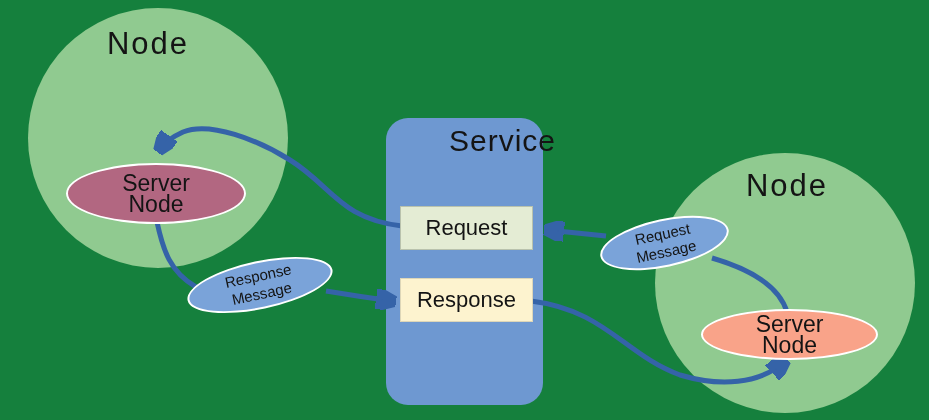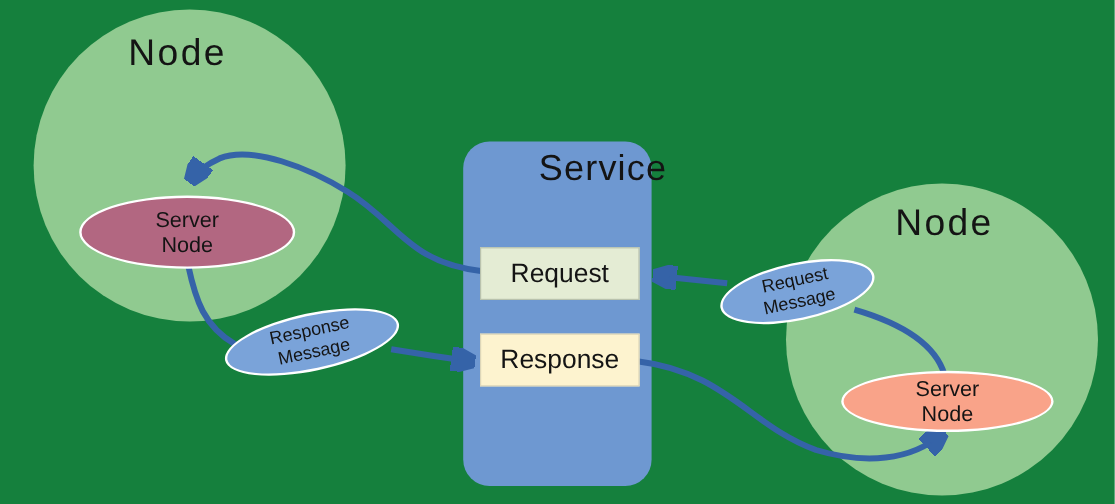--- a/index.html
+++ b/index.html
@@ -31,21 +31,21 @@
   .io-box {
     position:absolute; left:400px; width:131px; height:42px;
     display:flex; align-items:center; justify-content:center; font-size:22px;
   }
   #request-box  { top:206px; background:#e4ecd4; border:1px solid #b9c2ad; }
   #response-box { top:278px; background:#fdf3cf; border:1px solid #ddd6b8; }
 
   .inner-ellipse {
     position:absolute; border-radius:50%; border:2px solid #ffffff;
     display:flex; flex-direction:column; align-items:center; justify-content:center;
-    text-align:center; font-size:18px; line-height:21px; box-sizing:border-box;
+    text-align:center; font-size:23px; line-height:21px; box-sizing:border-box;
   }
   #server-node { left:66px;  top:163px; width:180px; height:61px; background:#b26781; }
   #client-node { left:701px; top:309px; width:177px; height:51px; background:#f9a389; }
 
   .msg-ellipse {
     position:absolute; border-radius:50%; border:2px solid #ffffff;
     background:#7aa3d9; transform:rotate(-12deg);
     display:flex; flex-direction:column; align-items:center; justify-content:center;
     text-align:center; font-size:15px; line-height:18px; box-sizing:border-box;
   }

